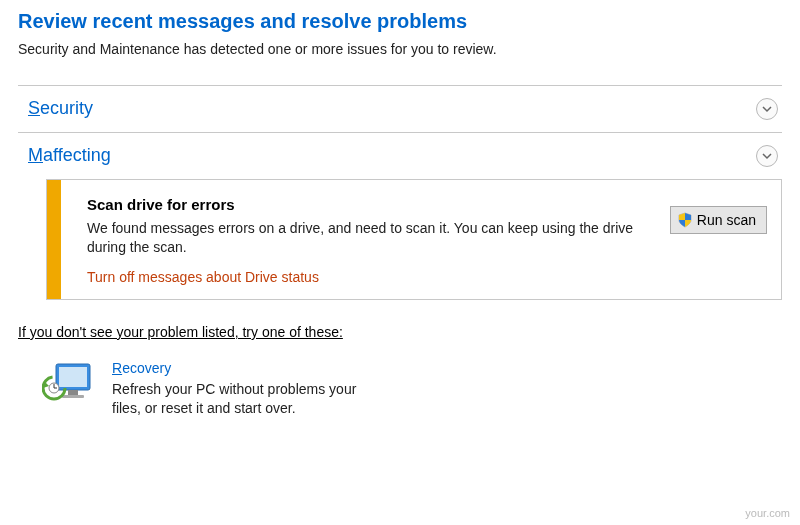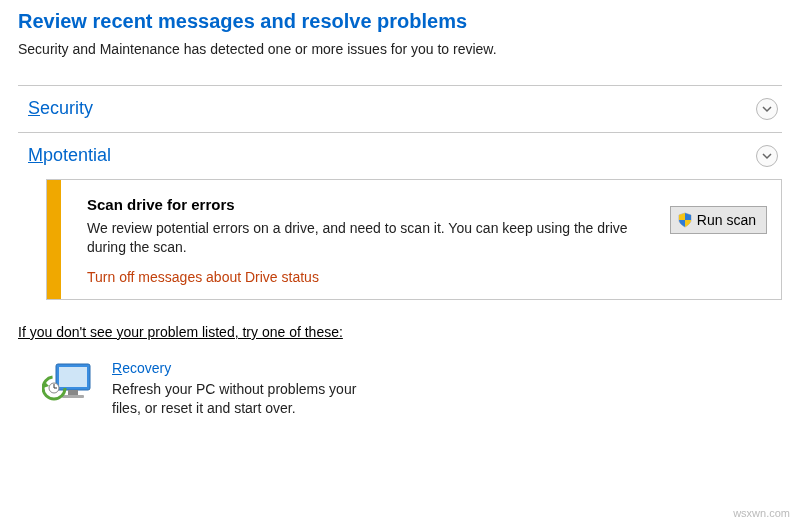--- a/index.html
+++ b/index.html
@@ -112,34 +112,34 @@
     <svg viewBox="0 0 10 10">
         <path d="M1 3 L5 7 L9 3" fill="none" stroke="#666" stroke-width="1.5"></path>
       </svg>
   </span>
 </div>
 
 <hr class="section-sep">
 
 <div class="section-header">
   <span class="section-title">
-    <span class="accel">M</span><span>potential</span>
+    <span class="accel">M</span><span>affecting</span>
   </span>
   <span class="chevron">
     <svg viewBox="0 0 10 10">
         <path d="M1 3 L5 7 L9 3" fill="none" stroke="#666" stroke-width="1.5"></path>
       </svg>
   </span>
 </div>
 
 <div class="message-card">
   <div class="message-stripe"></div>
   <div class="message-body">
     <div class="msg-title">Scan drive for errors</div>
-    <div class="msg-desc">We review potential errors on a drive, and need to scan it. You can keep using the drive during the scan.</div>
+    <div class="msg-desc">We found messages errors on a drive, and need to scan it. You can keep using the drive during the scan.</div>
     <span class="msg-link">Turn off messages about Drive status</span>
     <button class="run-scan-btn">
       <span class="shield">
         <svg viewBox="0 0 16 16">
           <path d="M8 1 L14 3 V8 C14 12 8 15 8 15 C8 15 2 12 2 8 V3 Z" fill="#fff" stroke="#888" stroke-width="0.5"></path>
           <path d="M8 1 L14 3 V8 L8 8 Z" fill="#2e7cd6"></path>
           <path d="M8 1 L2 3 V8 L8 8 Z" fill="#f5c518"></path>
           <path d="M8 8 L14 8 C14 12 8 15 8 15 Z" fill="#f5c518"></path>
           <path d="M8 8 L2 8 C2 12 8 15 8 15 Z" fill="#2e7cd6"></path>
         </svg>
@@ -166,13 +166,13 @@
     </svg>
   </span>
   <div>
     <span class="recovery-link">
       <span class="accel">R</span><span>ecovery</span>
     </span>
     <div class="recovery-desc">Refresh your PC without problems your files, or reset it and start over.</div>
   </div>
 </div>
 
-<div class="watermark">wsxwn.com</div>
+<div class="watermark">your.com</div>
 
 </body></html>

